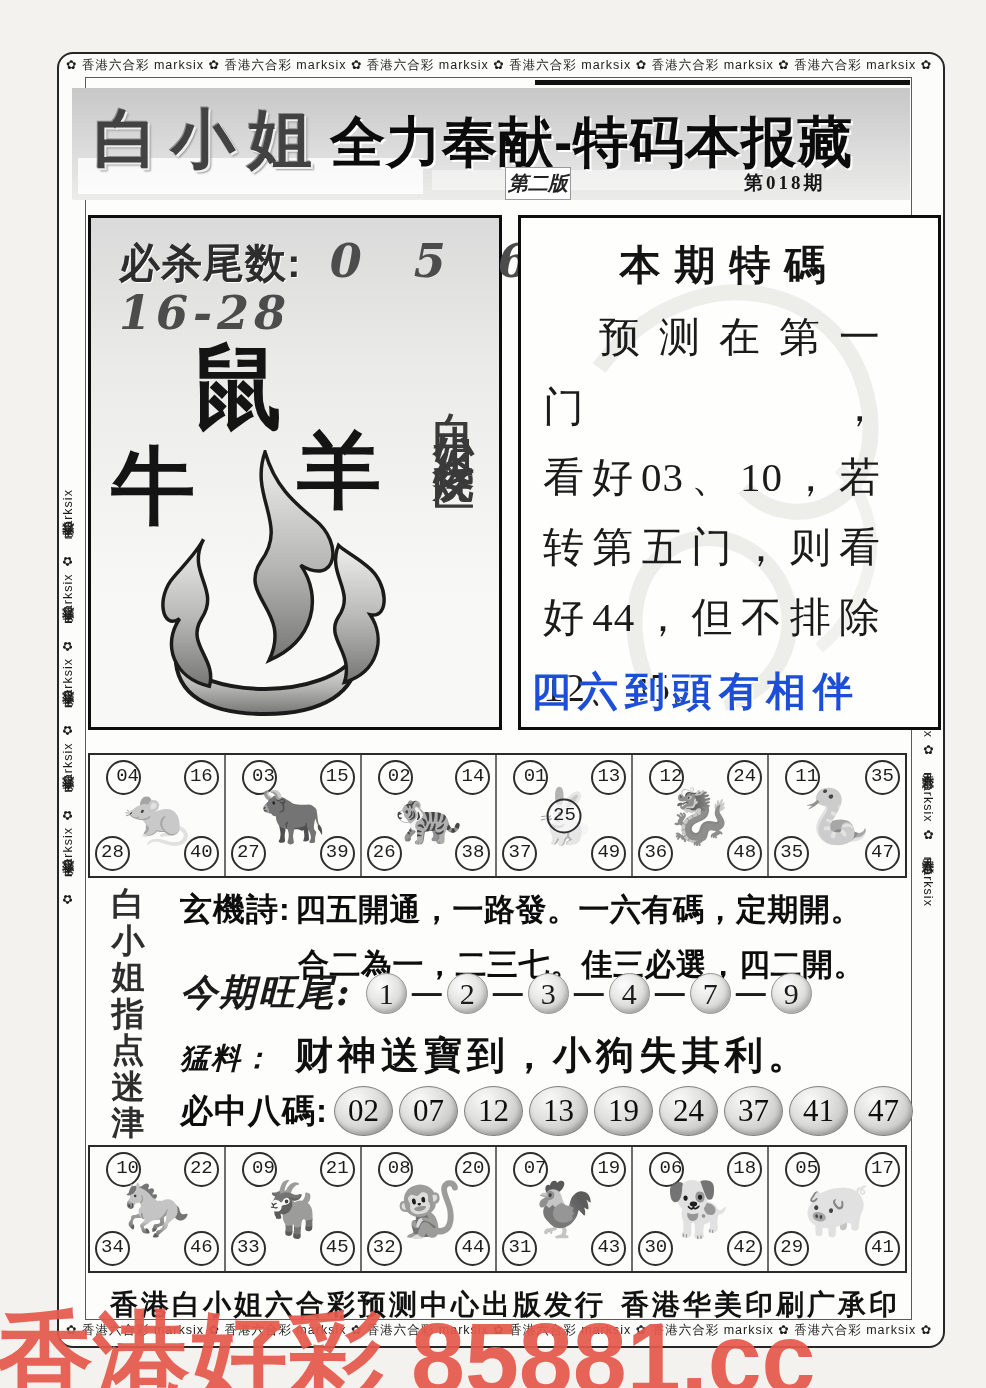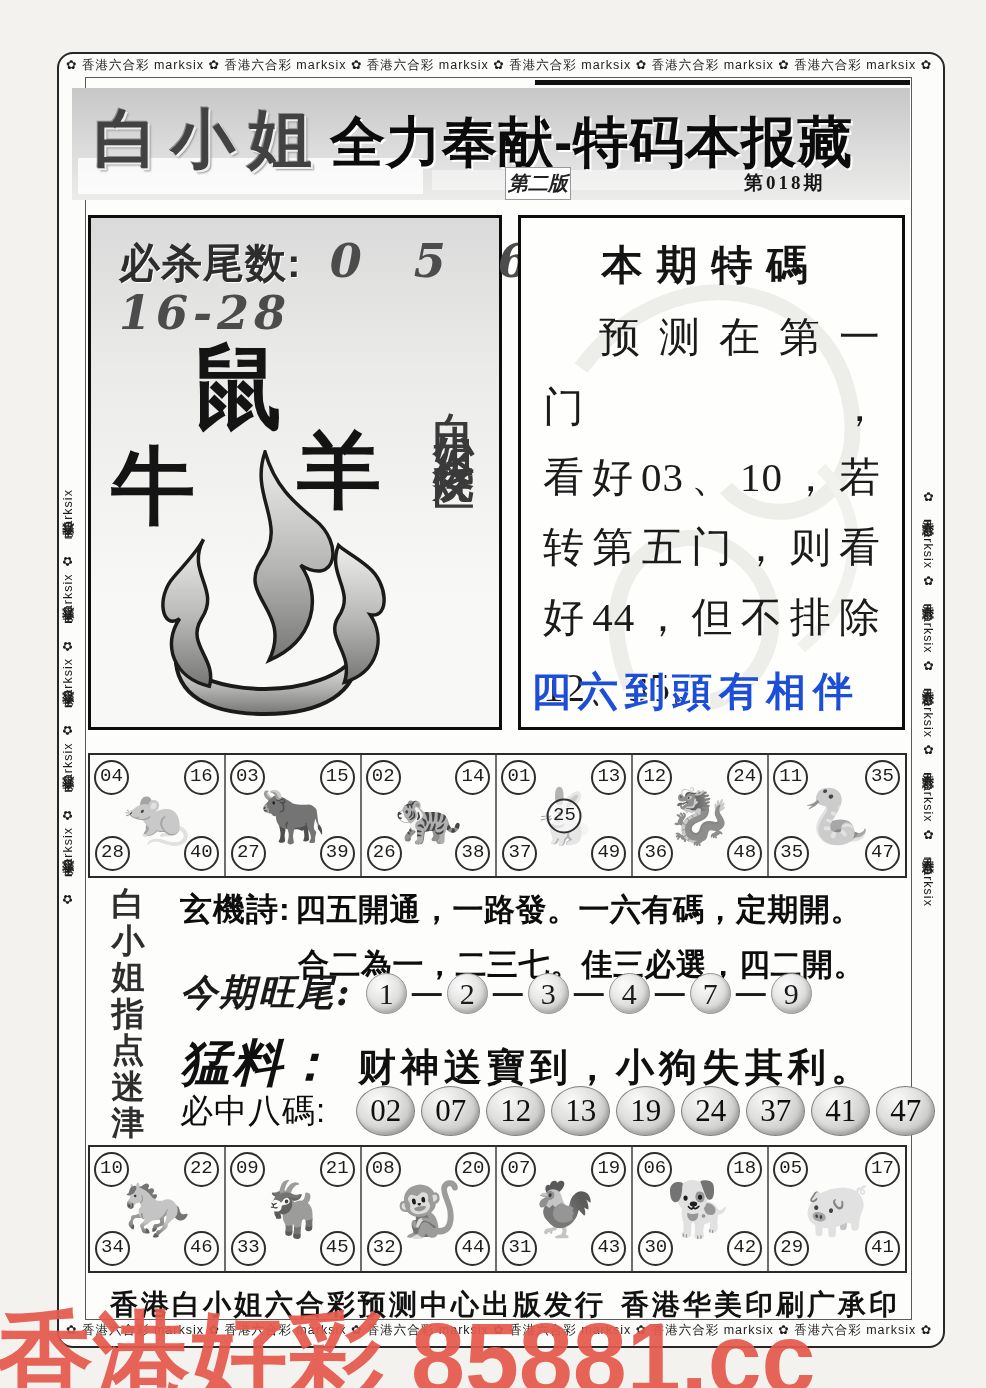--- a/index.html
+++ b/index.html
@@ -66,21 +66,21 @@
   .zchar-right{left:206px;top:196px;font-size:84px;}
   .flame{position:absolute;left:48px;top:232px;width:252px;height:268px;}
   .burn-label{
     position:absolute;left:336px;top:162px;height:352px;writing-mode:vertical-rl;
     font-size:41px;letter-spacing:12px;color:#3a3a3a;font-weight:700;
     font-family:"Liberation Serif",serif;
   }
   
   .right-panel{
     position:absolute;left:518px;top:215px;width:381px;height:509px;
-    border:3px solid #0d0d0d;background:#fefefd;overflow:hidden;
+    border:3px solid #0d0d0d;background:#fefefd;overflow:hidden;padding-left:36px;
   }
   .swirl{position:absolute;left:0;top:0;width:100%;height:100%;opacity:.8;}
   .rp-title{
     position:absolute;left:0;top:20px;width:100%;text-align:center;
     font-size:41px;letter-spacing:14px;color:#141414;font-family:"Liberation Serif",serif;font-weight:700;
   }
   .rp-body{position:absolute;left:22px;top:84px;width:338px;font-family:"Liberation Serif",serif;
     font-size:41px;color:#1b1b1b;line-height:70px;}
   .rp-line{text-align:justify;text-align-last:justify;letter-spacing:1px;}
   .rp-line.first{text-indent:56px;}
@@ -99,21 +99,21 @@
   }
   .ztable-top{top:753px;height:121px;}
   .ztable-bottom{top:1145px;height:124px;}
   .zcell{position:relative;border-right:2px solid #6e6e6e;}
   .zcell:last-child{border-right:none;}
   .znum{
     position:absolute;width:31px;height:31px;border:2px solid #2e2e2e;border-radius:50%;
     font-family:"Liberation Mono",monospace;font-size:19px;line-height:29px;text-align:center;
     color:#1d1d1d;background:rgba(255,255,255,.55);
   }
-  .znum.tl{left:4px;top:5px;} .znum.tr{right:5px;top:5px;}
+  .znum.tl{left:16px;top:5px;text-align:right;} .znum.tr{right:5px;top:5px;}
   .znum.bl{left:5px;bottom:5px;} .znum.br{right:5px;bottom:5px;}
   .znum.cc{left:50%;top:50%;transform:translate(-50%,-50%);z-index:3;}
   .zglyph{
     position:absolute;left:50%;top:50%;transform:translate(-50%,-50%);
     font-size:54px;filter:grayscale(1) contrast(1.05);opacity:.88;line-height:1;
   }
   
   .vguide{
     position:absolute;left:92px;top:886px;width:72px;text-align:center;
     font-family:"Liberation Serif",serif;font-weight:700;color:#2e2e2e;
@@ -127,24 +127,24 @@
   .hot-label{font-size:37px;font-weight:700;font-family:"DejaVu Serif",serif;font-style:italic;color:#1a1a1a;margin-right:14px;letter-spacing:2px;}
   .tail-circle{
     display:inline-block;width:39px;height:39px;border-radius:50%;
     background:radial-gradient(circle at 35% 28%,#fdfdfd 0%,#e4e4e3 45%,#bcbcba 100%);
     border:1px solid #949492;box-shadow:inset -2px -3px 4px rgba(0,0,0,.18);
     font-family:"Liberation Serif",serif;font-size:30px;line-height:39px;text-align:center;color:#1c1c1c;
   }
   .tail-dash{display:inline-block;width:40px;text-align:center;font-size:30px;font-weight:900;color:#1c1c1c;}
   .tip-row{position:absolute;left:180px;top:1030px;width:726px;white-space:nowrap;
     font-family:"DejaVu Serif",serif;color:#101010;}
-  .tip-label{font-size:50px;font-weight:700;font-style:italic;letter-spacing:2px;margin-right:22px;}
+  .tip-label{font-size:29px;font-weight:700;font-style:italic;letter-spacing:2px;margin-right:22px;}
   .tip-text{font-size:38px;font-weight:700;letter-spacing:5px;}
   .eight-row{position:absolute;left:180px;top:1086px;display:flex;align-items:center;}
-  .eight-label{font-size:33px;font-weight:400;color:#0d0d0d;margin-right:24px;letter-spacing:1px;}
+  .eight-label{font-size:33px;font-weight:700;color:#0d0d0d;margin-right:0;letter-spacing:1px;}
   .oval{
     display:inline-block;width:57px;height:48px;border-radius:50%;margin-left:6px;
     background:radial-gradient(ellipse at 35% 26%,#fafaf9 0%,#dededc 45%,#b2b2b0 100%);
     border:1px solid #7f7f7d;box-shadow:inset -2px -3px 4px rgba(0,0,0,.2);
     font-family:"Liberation Serif",serif;font-size:31px;line-height:48px;text-align:center;color:#0f0f0f;
   }
   
   .footer-row{
     position:absolute;left:110px;top:1286px;width:790px;display:flex;justify-content:space-between;
     font-family:"Liberation Serif",serif;font-size:28px;font-weight:600;letter-spacing:3px;color:#121212;

